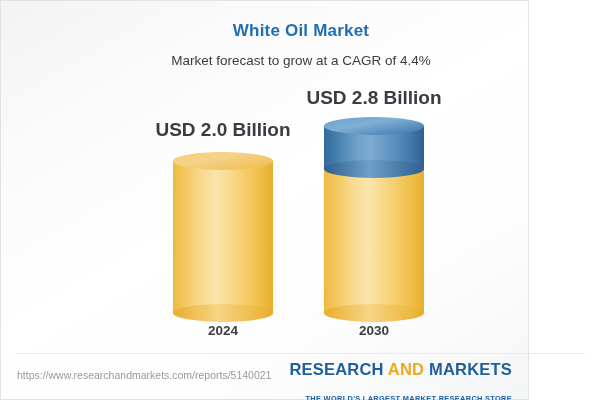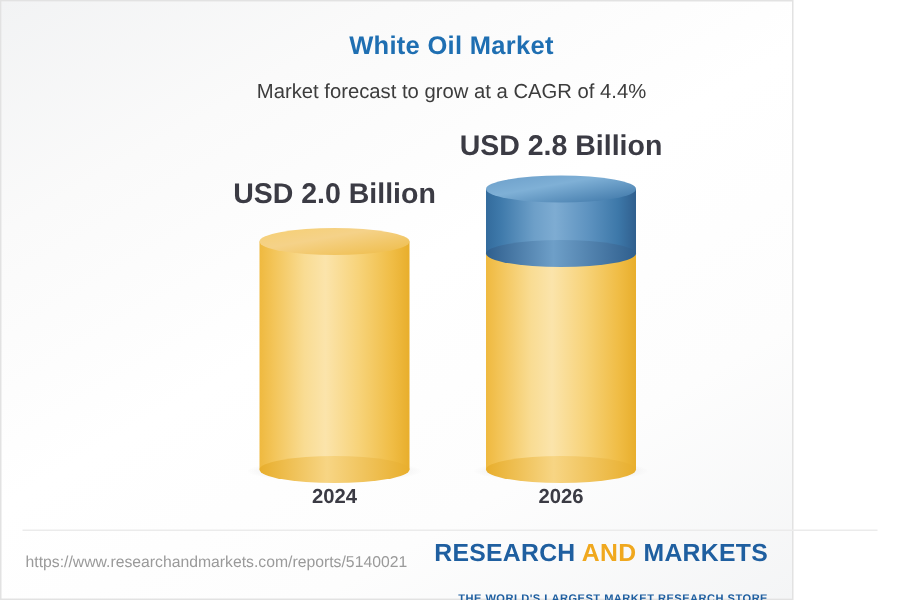--- a/index.html
+++ b/index.html
@@ -229,21 +229,21 @@
           <div class="cap bottom"></div>
         </div>
 
         <div class="seg blue" style="top: 45px; height: 43px;">
           <div class="body"></div>
           <div class="cap bottom"></div>
           <div class="cap top"></div>
         </div>
       </div>
 
-      <div class="cat-label" style="top: 242px;">2026</div>
+      <div class="cat-label" style="top: 242px;">2030</div>
     </div>
 
   </div>
 
   <div id="footer-divider"></div>
 
   <div id="source-url">https://www.researchandmarkets.com/reports/5140021</div>
 
   <div id="logo">
     <div id="logo-wordmark"><span class="logo-blue">RESEARCH</span><span> </span><span class="logo-gold">AND</span><span> </span><span class="logo-blue">MARKETS</span></div>

